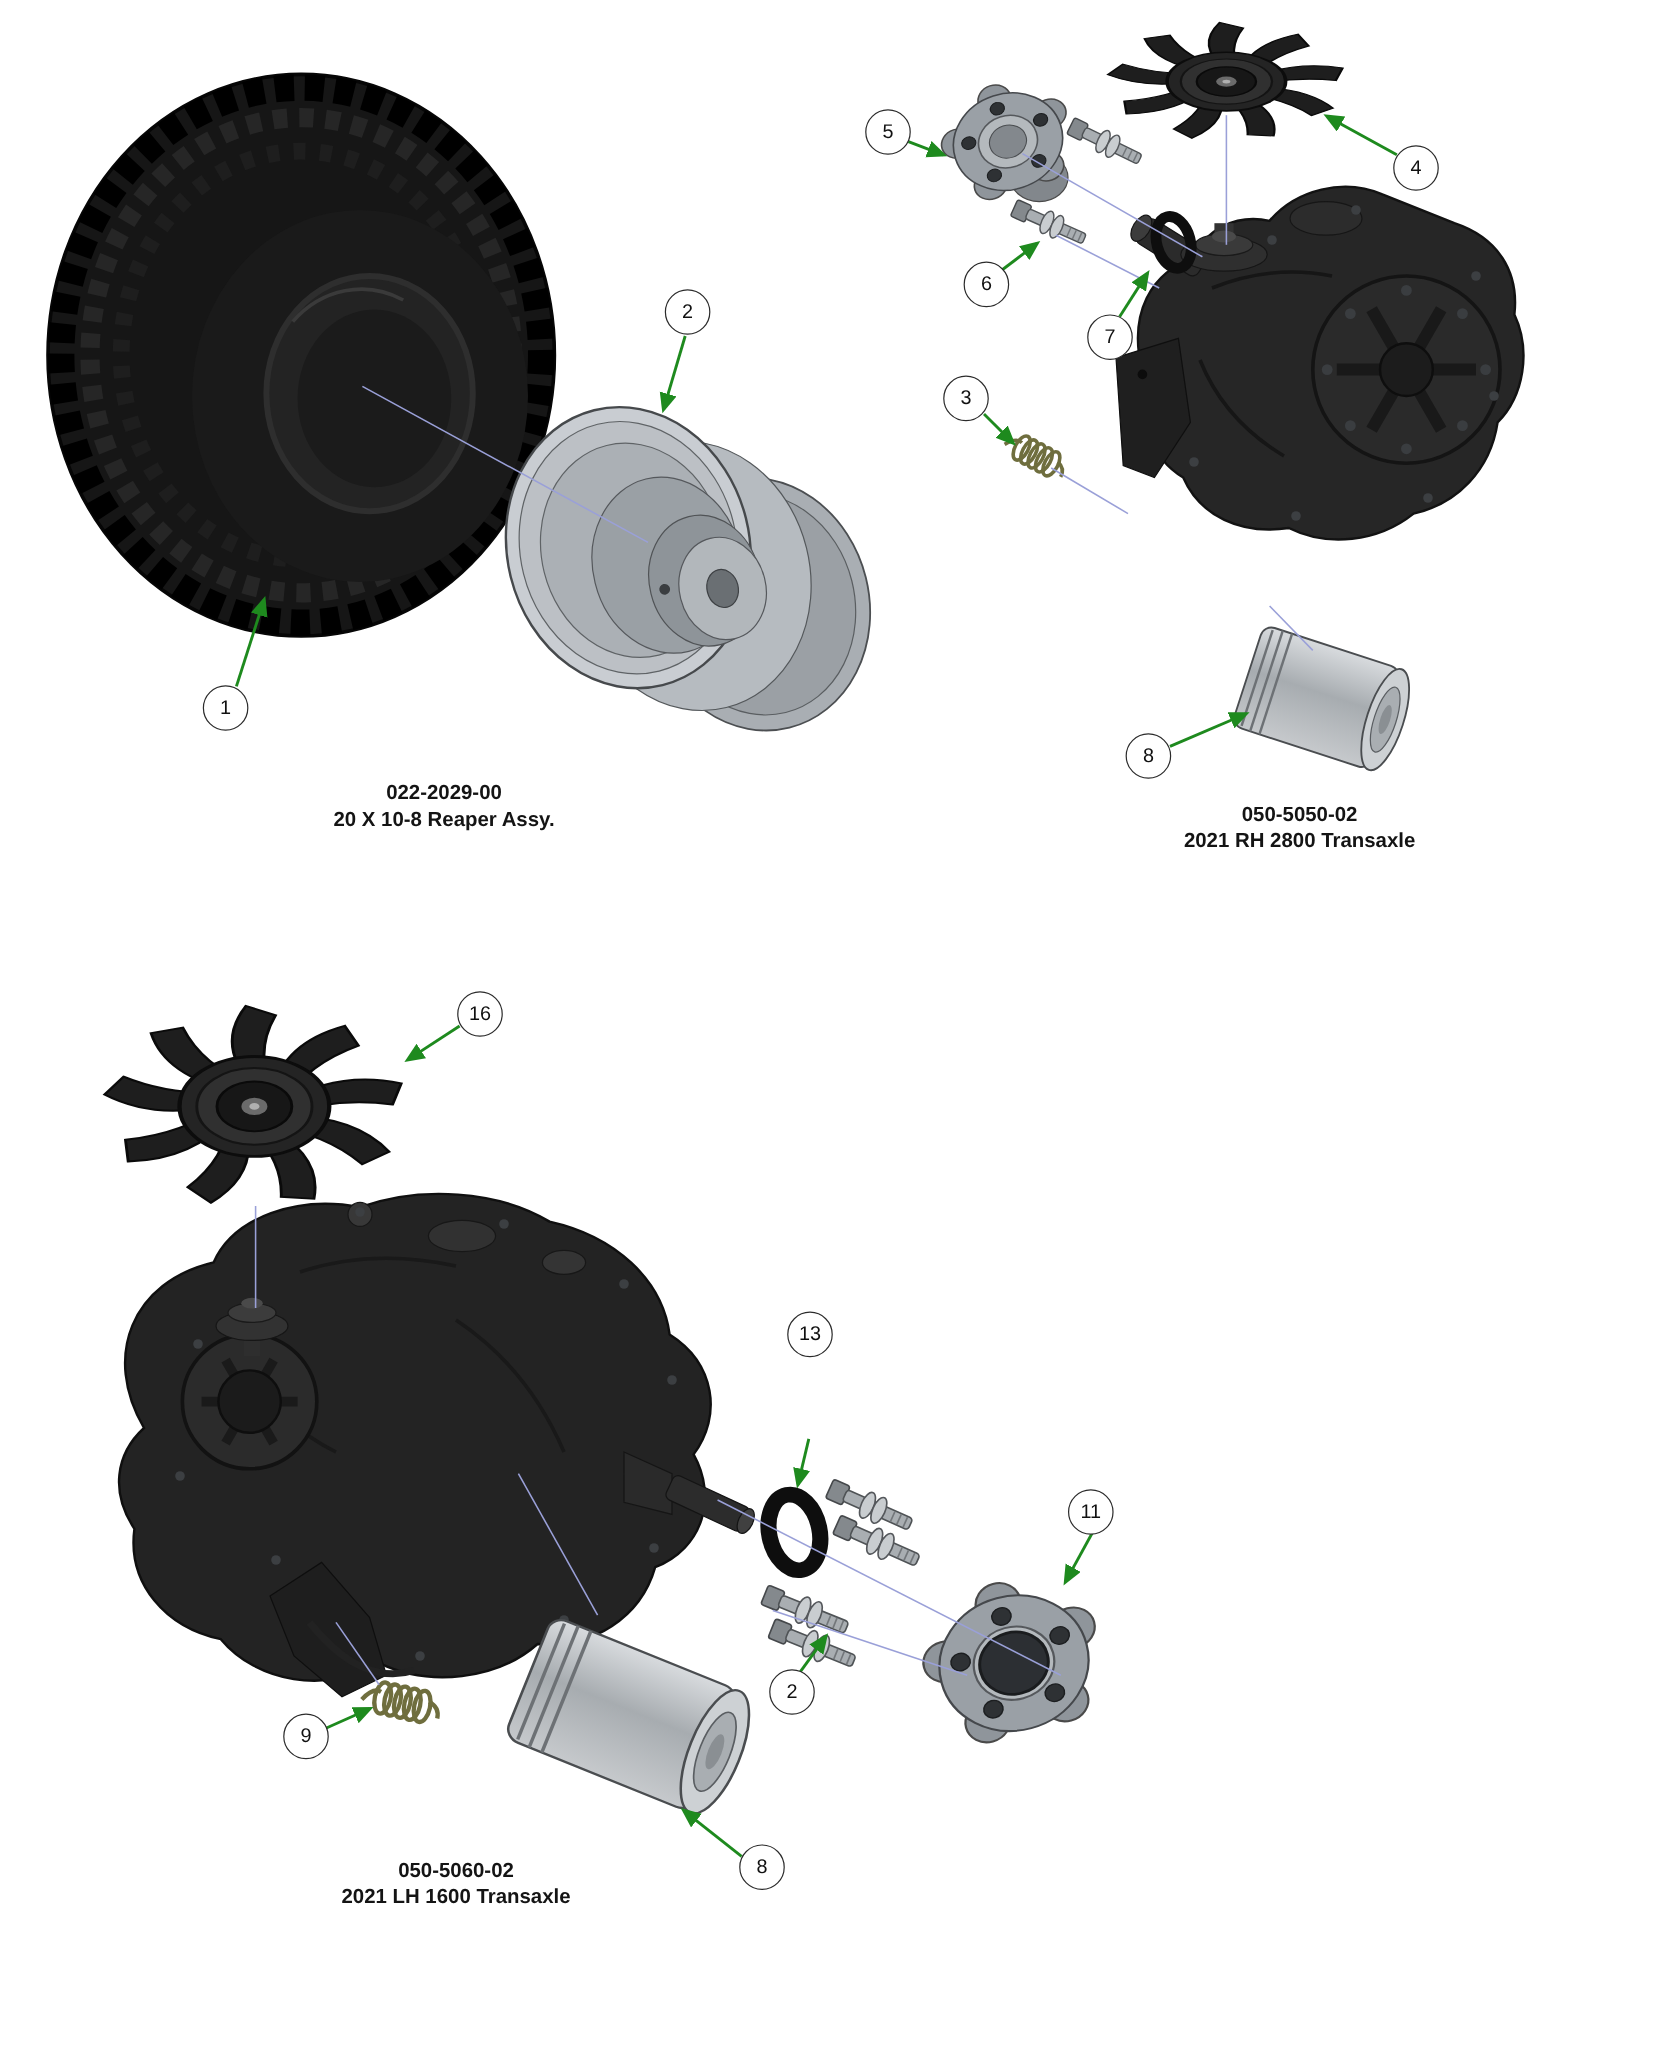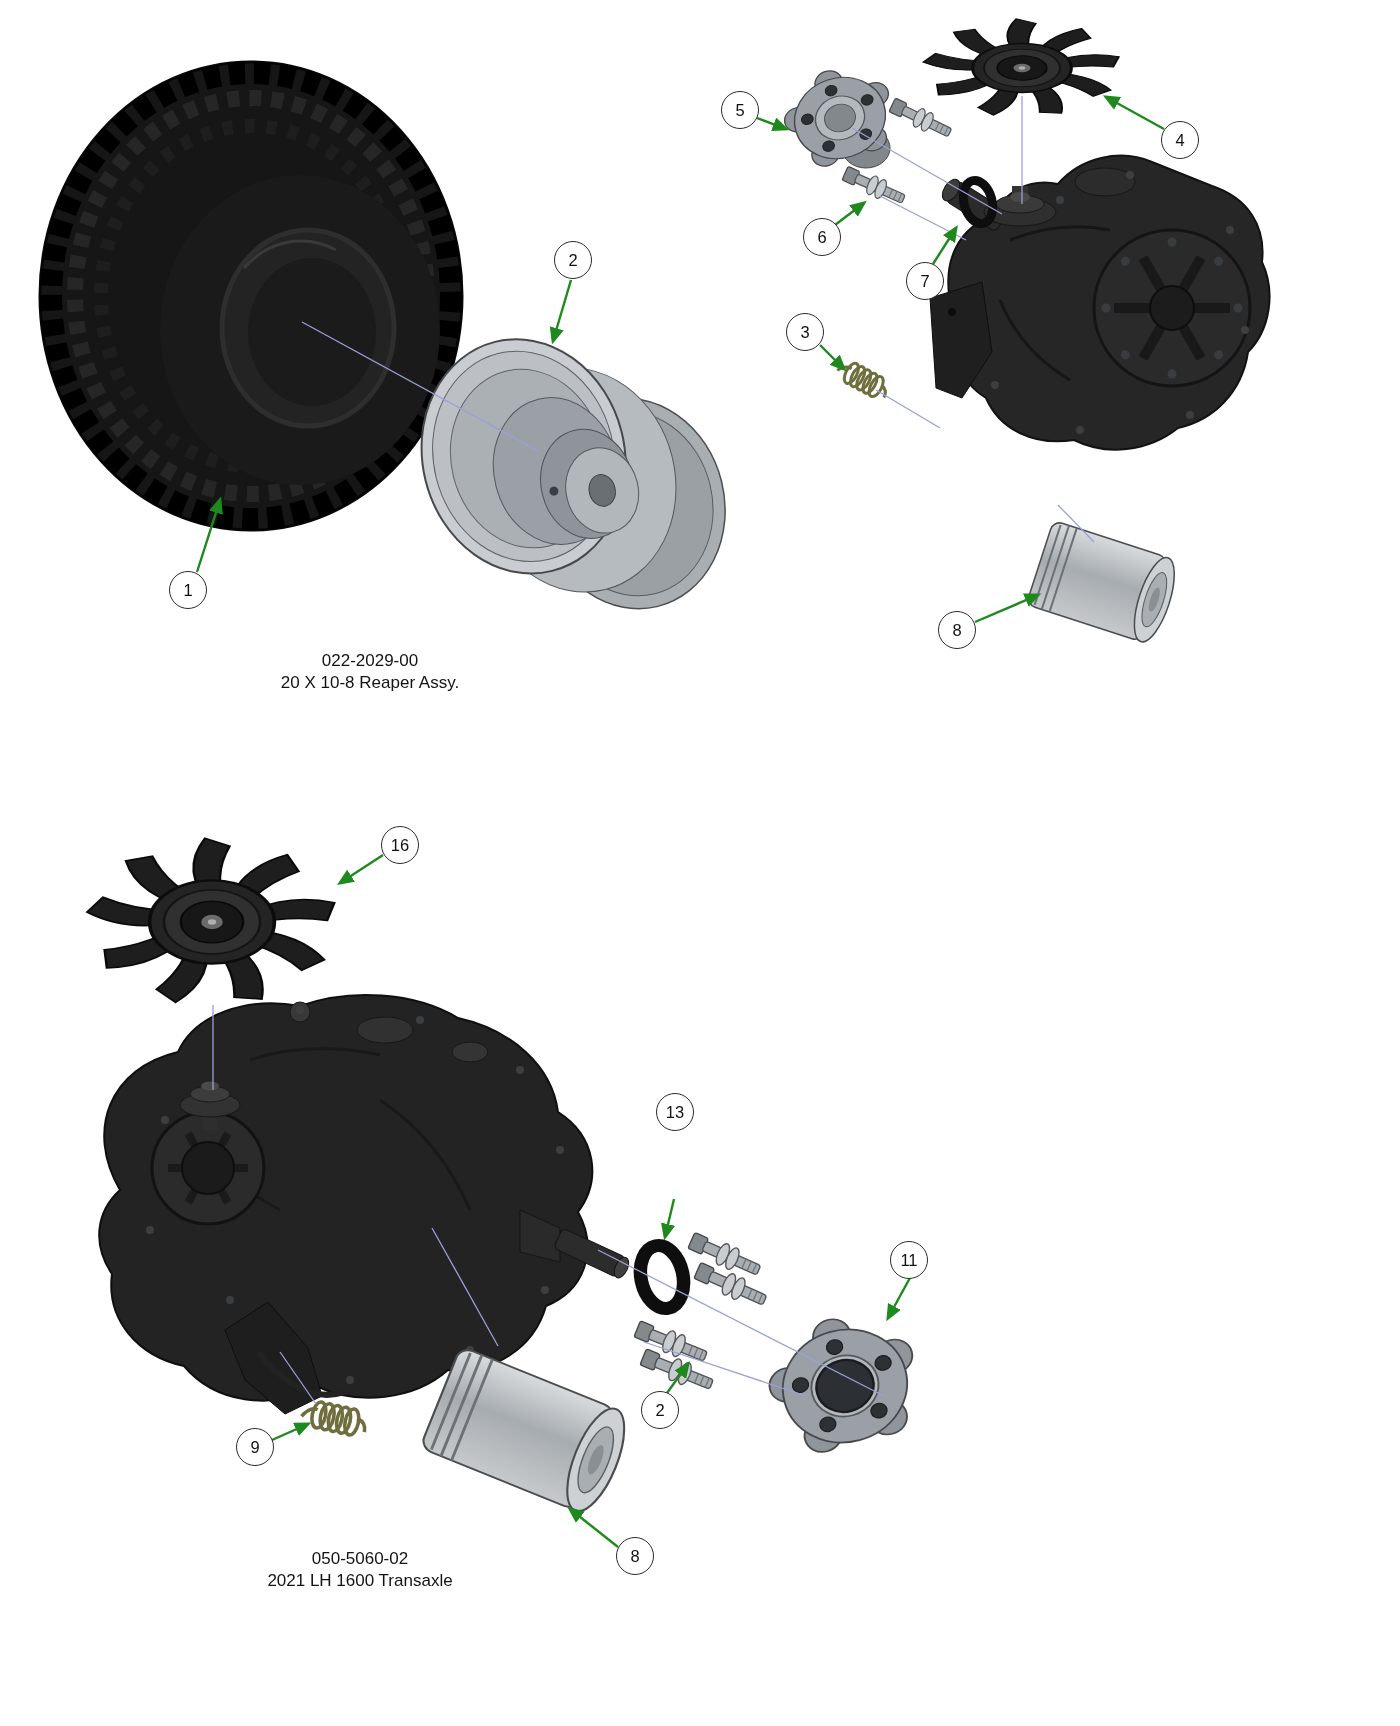--- a/index.html
+++ b/index.html
@@ -11,21 +11,21 @@
   #canvas { position:relative; width:1400px; height:1726px; background:#fff; overflow:hidden; }
   #art { position:absolute; left:0; top:0; }
   .callout {
     position:absolute; width:38px; height:38px;
     border:1.6px solid #2b2b2b; border-radius:50%;
     background:#fff; display:flex; align-items:center; justify-content:center;
     font-size:16.5px; color:#111; z-index:5;
   }
   .plabel {
     position:absolute; width:400px; text-align:center;
-    color:#141414; font-size:17px; line-height:22px; z-index:4;
+    color:#141414; font-size:17px; line-height:22px; z-index:4;font-weight:bold;
   }
 </style>
 </head>
 <body>
 
 <div id="canvas">
 
 <svg id="art" width="1400" height="1726" viewBox="0 0 1400 1726">
   <defs>
     <linearGradient id="gmetal" x1="0" y1="0" x2="0" y2="1">
@@ -332,18 +332,22 @@
 <div class="callout" style="left:381px;top:826px">16</div>
 <div class="callout" style="left:890px;top:1241px">11</div>
 <div class="callout" style="left:641px;top:1391px">2</div>
 <div class="callout" style="left:656px;top:1093px">13</div>
 <div class="callout" style="left:616px;top:1537px">8</div>
 
 <div class="plabel" style="left:170px;top:650px">
   <div>022-2029-00</div>
   <div>20 X 10-8 Reaper Assy.</div>
 </div>
-<div class="plabel" style="left:160px;top:1548px">
+<div class="plabel" style="left:883px;top:668px">
+  <div>050-5050-02</div>
+  <div>2021 RH 2800 Transaxle</div>
+</div>
+<div class="plabel" style="left:180px;top:1548px">
   <div>050-5060-02</div>
   <div>2021 LH 1600 Transaxle</div>
 </div>
 
 </div>
 
 </body></html>

